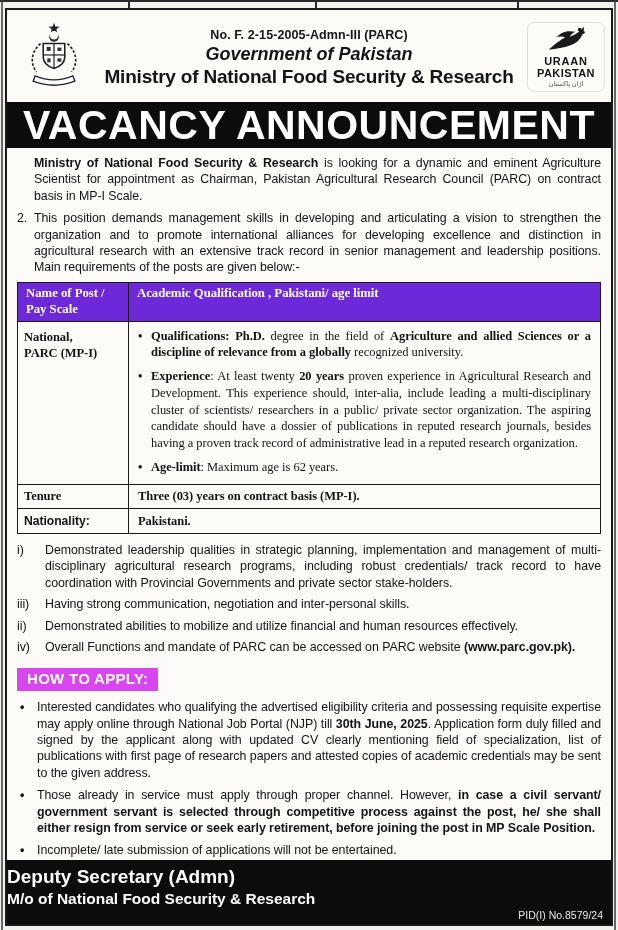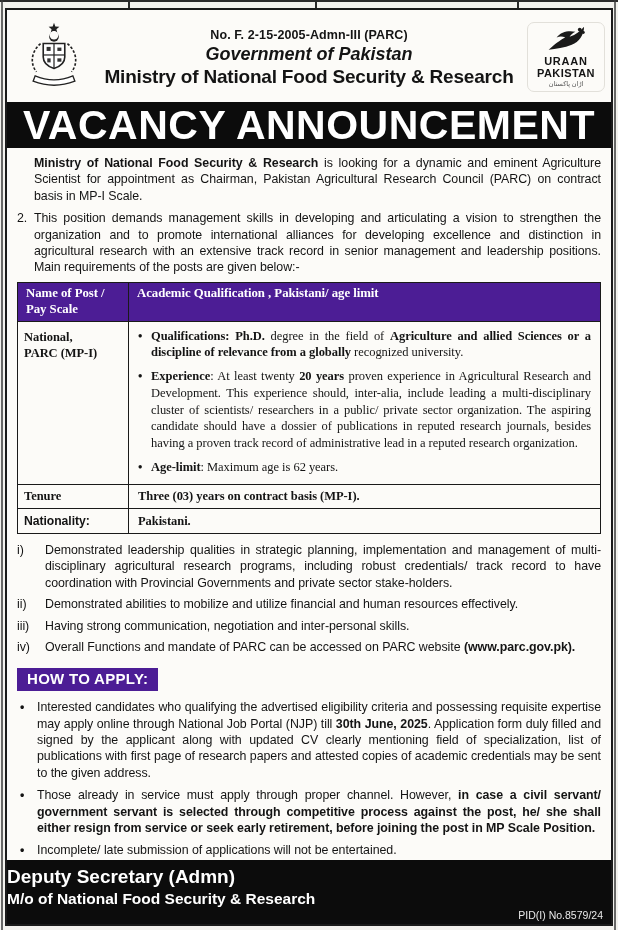--- a/index.html
+++ b/index.html
@@ -50,42 +50,42 @@
   
   .content{flex:1;overflow:hidden;padding:7px 10px 0;box-sizing:border-box;}
   .para{display:flex;margin-bottom:6px;text-align:justify;font-size:12.4px;line-height:1.32;letter-spacing:-.05px;}
   .para .pnum{flex:0 0 17px;font-size:12.4px;}
   .para .ptext{flex:1;}
 
   
   table.req{width:100%;border-collapse:collapse;margin:3px 0 8px;
     font-family:"Liberation Serif",serif;font-size:12.5px;line-height:1.34;letter-spacing:-.05px;}
   table.req th,table.req td{border:1.4px solid #1a1a1a;vertical-align:top;}
-  table.req th{background:#4c1d95;color:#fff;text-align:left;font-weight:700;padding:3px 8px;font-size:12.8px;line-height:1.25;}
+  table.req th{background:#6d28d9;color:#fff;text-align:left;font-weight:700;padding:3px 8px;font-size:12.8px;line-height:1.25;}
   th.c1,td.c1{width:94px;}
   td.c1{padding:7px 6px;font-weight:700;}
   td.c2{padding:6px 9px;}
   .post-line{display:block;}
   .qbullet{display:flex;margin-bottom:7px;text-align:justify;}
   .qbullet:last-child{margin-bottom:2px;}
   .qbullet .qdot{flex:0 0 13px;font-weight:700;}
   .qbullet .qdot::before{content:"•";}
   .qbullet .qtext{flex:1;}
   td.small-row{padding:3.5px 9px;font-weight:700;}
   td.c1.small-row{padding:3.5px 6px;}
   td.c1.sans{font-family:"Liberation Sans",sans-serif;font-size:12.2px;}
 
   
   .crit{display:flex;margin-bottom:5px;font-size:12.4px;line-height:1.32;text-align:justify;letter-spacing:-.05px;}
   .crit .cnum{flex:0 0 28px;}
   .crit .ctext{flex:1;}
 
   
   .how-label{
-    display:inline-block;background:#4c1d95;color:#fff;font-weight:800;
+    display:inline-block;background:#d946ef;color:#fff;font-weight:800;
     font-size:15px;letter-spacing:.3px;padding:2px 10px 4px;margin:8px 0 8px;
   }
   .hb{display:flex;margin-bottom:6px;font-size:12.4px;line-height:1.32;text-align:justify;letter-spacing:-.05px;}
   .hb .hdot{flex:0 0 17px;padding-left:3px;}
   .hb .hdot::before{content:"•";font-weight:700;}
   .hb .htext{flex:1;}
 
   b{font-weight:700;}
 
   
@@ -195,26 +195,26 @@
         <td class="small-row">Pakistani.</td>
       </tr>
     </tbody>
       </table>
 
     <div class="crit">
       <span class="cnum">i)</span>
       <span class="ctext"><span>Demonstrated leadership qualities in strategic planning, implementation and management of multi-disciplinary agricultural research programs, including robust credentials/ track record to have coordination with Provincial Governments and private sector stake-holders.</span></span>
     </div>
     <div class="crit">
+      <span class="cnum">iii)</span>
+      <span class="ctext"><span>Having strong communication, negotiation and inter-personal skills.</span></span>
+    </div>
+    <div class="crit">
       <span class="cnum">ii)</span>
       <span class="ctext"><span>Demonstrated abilities to mobilize and utilize financial and human resources effectively.</span></span>
-    </div>
-    <div class="crit">
-      <span class="cnum">iii)</span>
-      <span class="ctext"><span>Having strong communication, negotiation and inter-personal skills.</span></span>
     </div>
     <div class="crit">
       <span class="cnum">iv)</span>
       <span class="ctext"><span>Overall Functions and mandate of PARC can be accessed on PARC website </span><b>(www.parc.gov.pk).</b></span>
     </div>
 
     <div class="how-label">HOW TO APPLY:</div>
 
     <div class="hb">
       <span class="hdot"></span>

